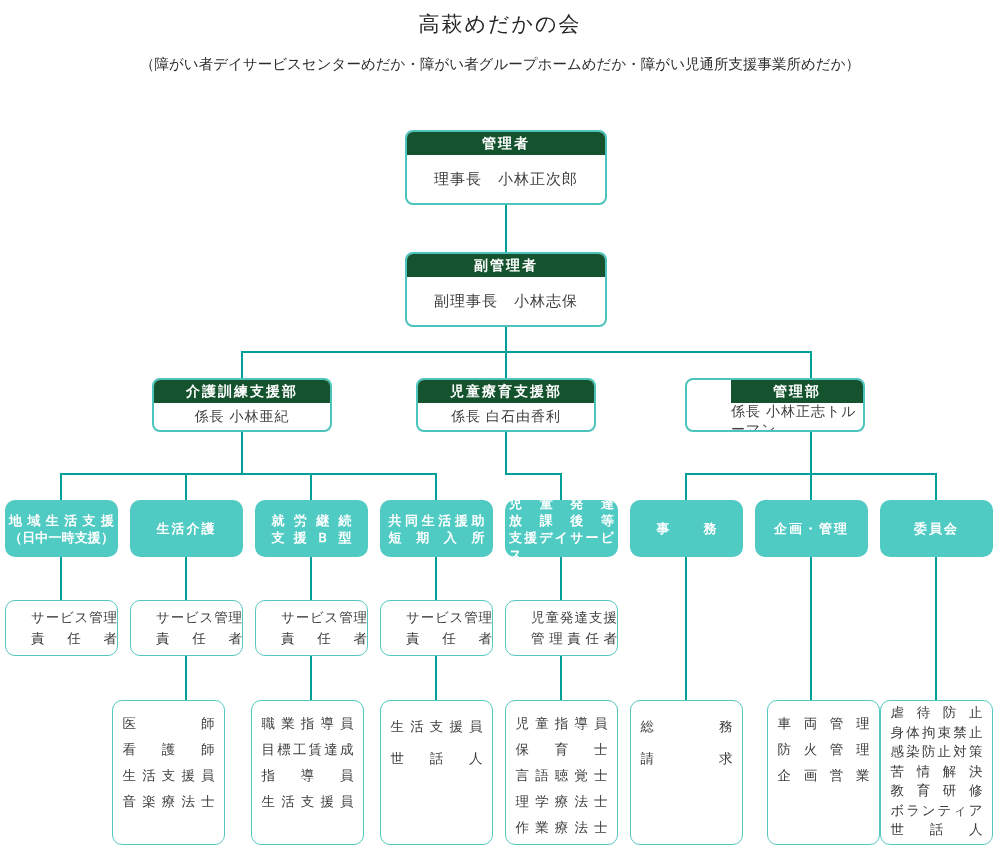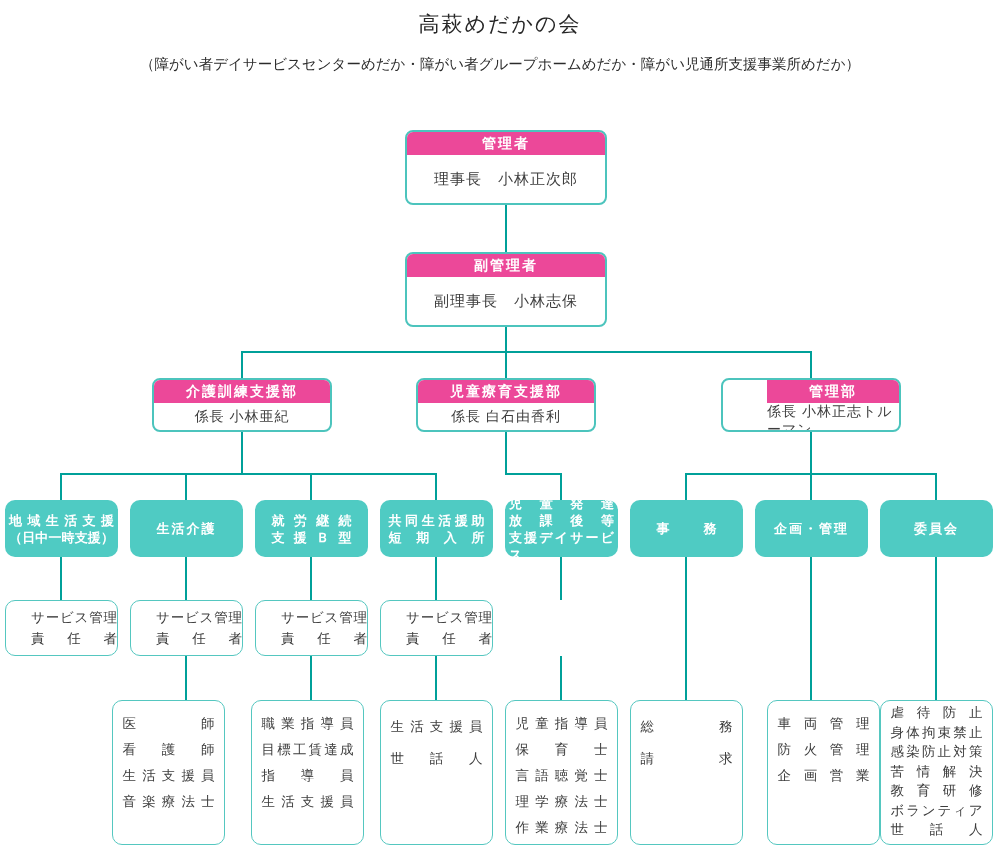--- a/index.html
+++ b/index.html
@@ -9,21 +9,21 @@
   .title{position:absolute;top:10px;left:0;width:100%;text-align:center;
          font-size:21px;font-weight:500;letter-spacing:2px;color:#262626;}
   .subtitle{position:absolute;top:55px;left:0;width:100%;text-align:center;
          font-size:14.5px;color:#2b2b2b;}
 
   .svg-lines{position:absolute;left:0;top:0;width:1000px;height:860px;}
 
   
   .hbox{position:absolute;background:#fff;border:2px solid #4CC4BD;border-radius:8px;
         overflow:hidden;display:flex;flex-direction:column;}
-  .hbox .hdr{background:#ec4899;color:#fff;font-weight:bold;text-align:center;
+  .hbox .hdr{background:#14532d;color:#fff;font-weight:bold;text-align:center;
         font-size:14px;line-height:23px;height:23px;flex:0 0 23px;letter-spacing:2px;}
   .hbox .bdy{flex:1;display:flex;align-items:center;justify-content:center;
         font-size:15px;color:#3d3d3d;letter-spacing:1px;}
   .top-box{left:405px;width:202px;height:75px;}
   .dept-box{top:378px;width:180px;height:54px;}
   .dept-box .bdy{font-size:14px;}
 
   
   .unit{position:absolute;top:500px;width:113px;height:57px;background:#4FCBC3;
         border-radius:10px;color:#fff;font-weight:bold;font-size:13px;
@@ -96,21 +96,21 @@
   </div>
 
   <div class="hbox dept-box" style="left:152px;">
     <div class="hdr">介護訓練支援部</div>
     <div class="bdy">係長 小林亜紀</div>
   </div>
   <div class="hbox dept-box" style="left:416px;">
     <div class="hdr">児童療育支援部</div>
     <div class="bdy">係長 白石由香利</div>
   </div>
-  <div class="hbox dept-box" style="left:721px;padding-left:44px;">
+  <div class="hbox dept-box" style="left:685px;padding-left:44px;">
     <div class="hdr">管理部</div>
     <div class="bdy">係長 小林正志トルーマン</div>
   </div>
 
   <div class="unit" style="left:5px;">
     <div class="lines w105">
         <div class="jline">地域生活支援</div>
         <div class="jline">（日中一時支援）</div>
       </div>
   </div>
@@ -169,20 +169,26 @@
   <div class="coord" style="left:255px;">
     <div class="lines w86">
         <div class="jline">サービス管理</div>
         <div class="jline">責任者</div>
       </div>
   </div>
   <div class="coord" style="left:380px;">
     <div class="lines w86">
         <div class="jline">サービス管理</div>
         <div class="jline">責任者</div>
+      </div>
+  </div>
+  <div class="coord" style="left:505px;">
+    <div class="lines w86">
+        <div class="jline">児童発達支援</div>
+        <div class="jline">管理責任者</div>
       </div>
   </div>
 
   <div class="staff" style="left:112px;">
     <div class="lines">
         <div class="jline">医師</div>
         <div class="jline">看護師</div>
         <div class="jline">生活支援員</div>
         <div class="jline">音楽療法士</div>
       </div>

